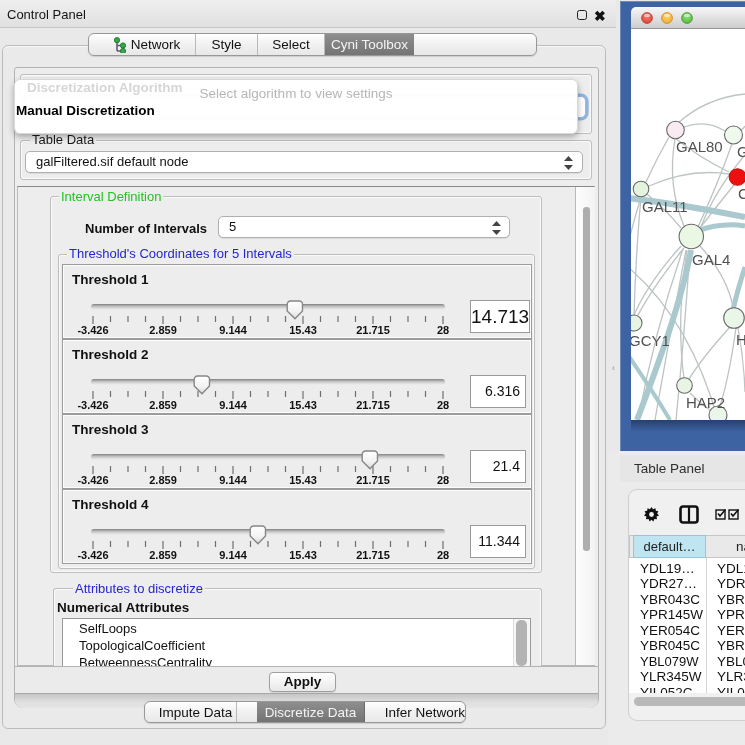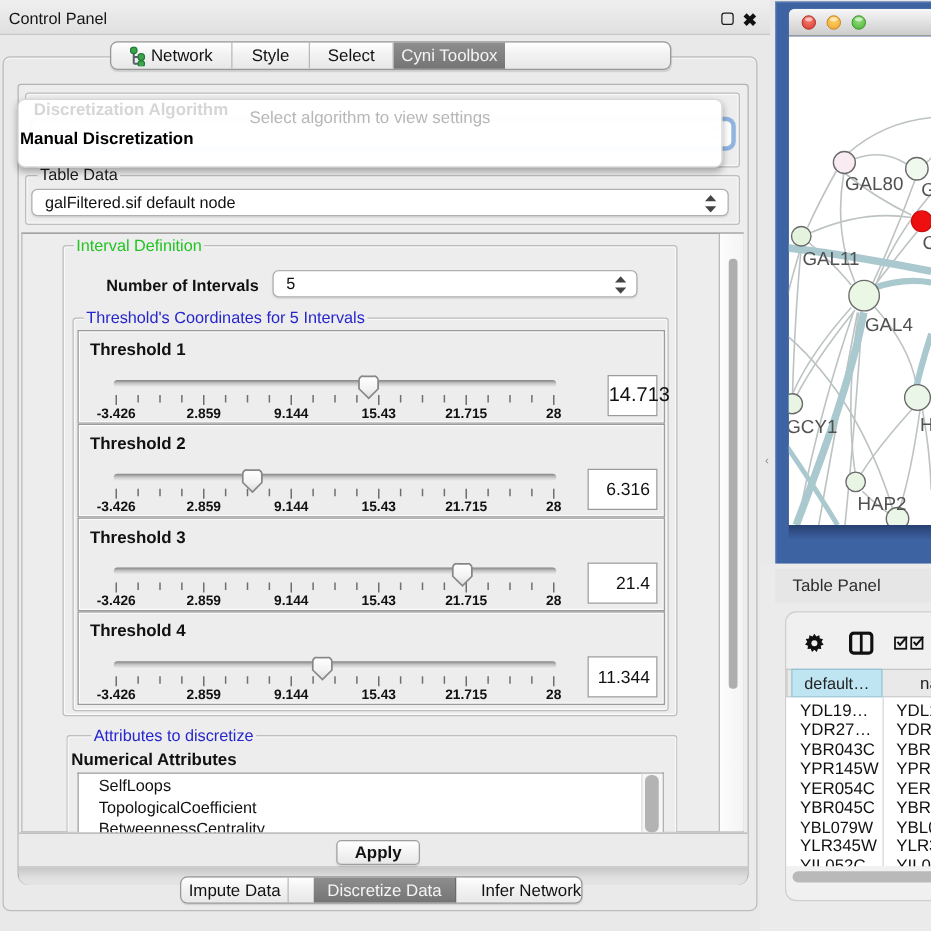--- a/index.html
+++ b/index.html
@@ -1,20 +1,20 @@
 <!DOCTYPE html>
 <html><head><meta charset="utf-8">
 <style>
 *{margin:0;padding:0;box-sizing:border-box;}
 html,body{width:745px;height:745px;overflow:hidden;}
 body{font-family:"Liberation Sans",sans-serif;background:#e9e9e9;position:relative;}
 .abs{position:absolute;}
 .seg{position:absolute;height:23px;border:1px solid #989898;border-radius:6px;
  background:linear-gradient(#ffffff,#f2f2f2 45%,#e8e8e8);display:flex;
- box-shadow:0 1px 1px rgba(0,0,0,0.12);}
+ box-shadow:0 1px 1px rgba(0,0,0,0.12);padding-left:10px;}
 .seg>div{display:flex;align-items:center;justify-content:center;font-size:13.5px;color:#111;
  border-right:1px solid #b9b9b9;white-space:nowrap;}
 .seg>div:last-child{border-right:none;}
 .seg .dark{background:linear-gradient(#8e8e8e,#747474);color:#f4f4f4;border-right:1px solid #6a6a6a;}
 .combo{position:absolute;background:#fff;border:1px solid #b0b0b0;border-radius:5px;
  font-size:13px;color:#111;box-shadow:0 1px 1px rgba(0,0,0,0.08);}
 .gtitle{position:absolute;font-size:13px;background:#ededed;padding:0 2px;line-height:13px;}
 .gbox{position:absolute;border:1px solid #bdbdbd;border-radius:3px;box-shadow:inset 0 0 0 1px rgba(255,255,255,0.7);}
 </style></head><body>
 <div class="abs" style="left:0;top:0;width:620px;height:745px;background:#e9e9e9;"></div>
@@ -96,21 +96,21 @@
 <svg class="abs" style="left:286.0px;top:300px;" width="18" height="20" viewBox="0 0 18 20">
     <defs>
       <linearGradient id="th264" x1="0" y1="0" x2="0" y2="1">
         <stop offset="0" stop-color="#ffffff"></stop>
         <stop offset="0.6" stop-color="#f2f2f2"></stop>
         <stop offset="1" stop-color="#dadada"></stop>
       </linearGradient>
     </defs>
     <path d="M4.5,1 H13 A3.2,3.2 0 0 1 16.5,4.2 V11 L9,18.7 L1.2,11 V4.2 A3.2,3.2 0 0 1 4.5,1 Z" fill="url(#th264)" stroke="#878787" stroke-width="1.4"></path>
   </svg>
-<div class="abs" style="left:470px;top:300px;width:40px;height:33px;background:#fff;border:1px solid #9a9a9a;font-size:16px;color:#111;text-align:right;line-height:31px;padding-right:5px;margin-left:16px;">14.713</div>
+<div class="abs" style="left:470px;top:300px;width:60px;height:33px;background:#fff;border:1px solid #9a9a9a;font-size:19px;color:#111;text-align:right;line-height:31px;padding-right:5px;">14.713</div>
 <div class="abs" style="left:62px;top:339px;width:470px;height:75px;border:1px solid #9c9c9c;box-shadow:inset 0 0 0 1px rgba(255,255,255,0.8);background:#ededed;"></div>
 <div class="abs" style="left:72px;top:347px;font-size:13.5px;font-weight:bold;color:#111;">Threshold 2</div>
 <div class="abs" style="left:91.0px;top:379px;width:354.0px;height:6px;border-radius:3px;background:linear-gradient(#828282,#c6c6c6 45%,#e3e3e3 80%,#efefef);"></div>
 <svg class="abs" style="left:68px;top:384px;" width="400" height="30" viewBox="0 0 400 30">
     <line x1="25.0" y1="7" x2="25.0" y2="15" stroke="#6f6f6f" stroke-width="1.2"></line>
     <line x1="42.5" y1="7" x2="42.5" y2="13" stroke="#6f6f6f" stroke-width="1.2"></line>
     <line x1="60.0" y1="7" x2="60.0" y2="13" stroke="#6f6f6f" stroke-width="1.2"></line>
     <line x1="77.5" y1="7" x2="77.5" y2="13" stroke="#6f6f6f" stroke-width="1.2"></line>
     <line x1="95.0" y1="7" x2="95.0" y2="15" stroke="#6f6f6f" stroke-width="1.2"></line>
     <line x1="112.5" y1="7" x2="112.5" y2="13" stroke="#6f6f6f" stroke-width="1.2"></line>

